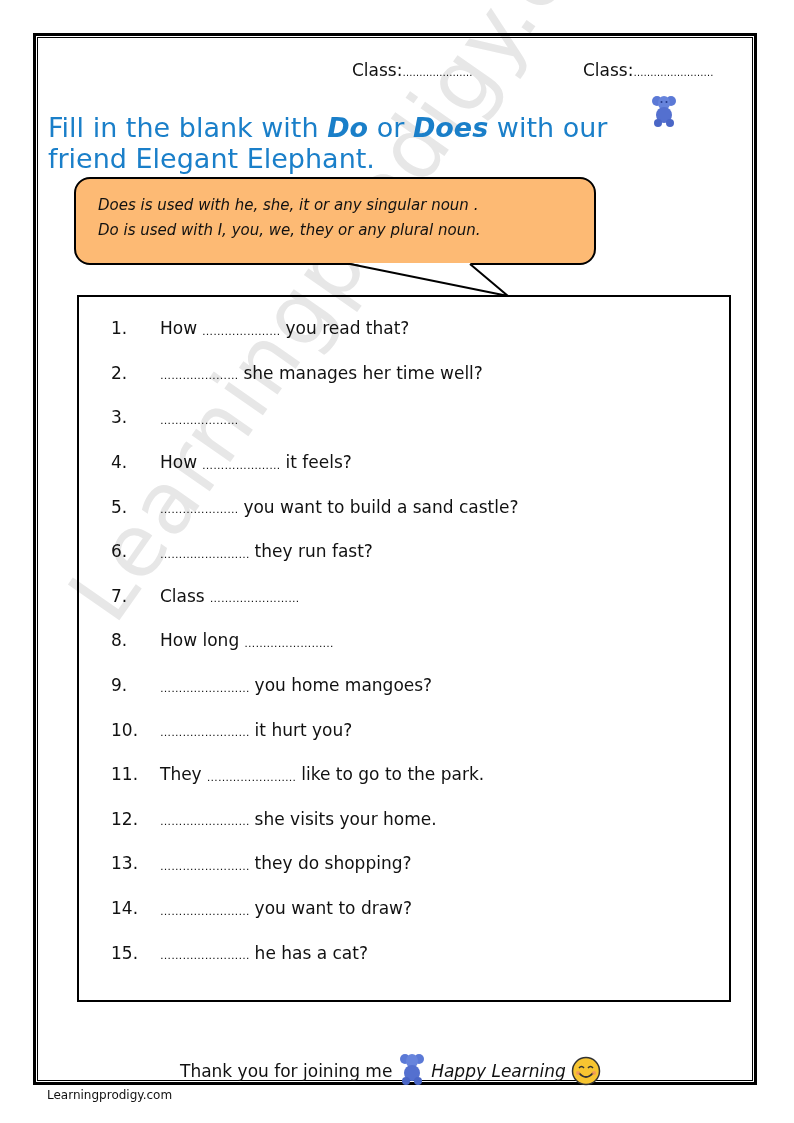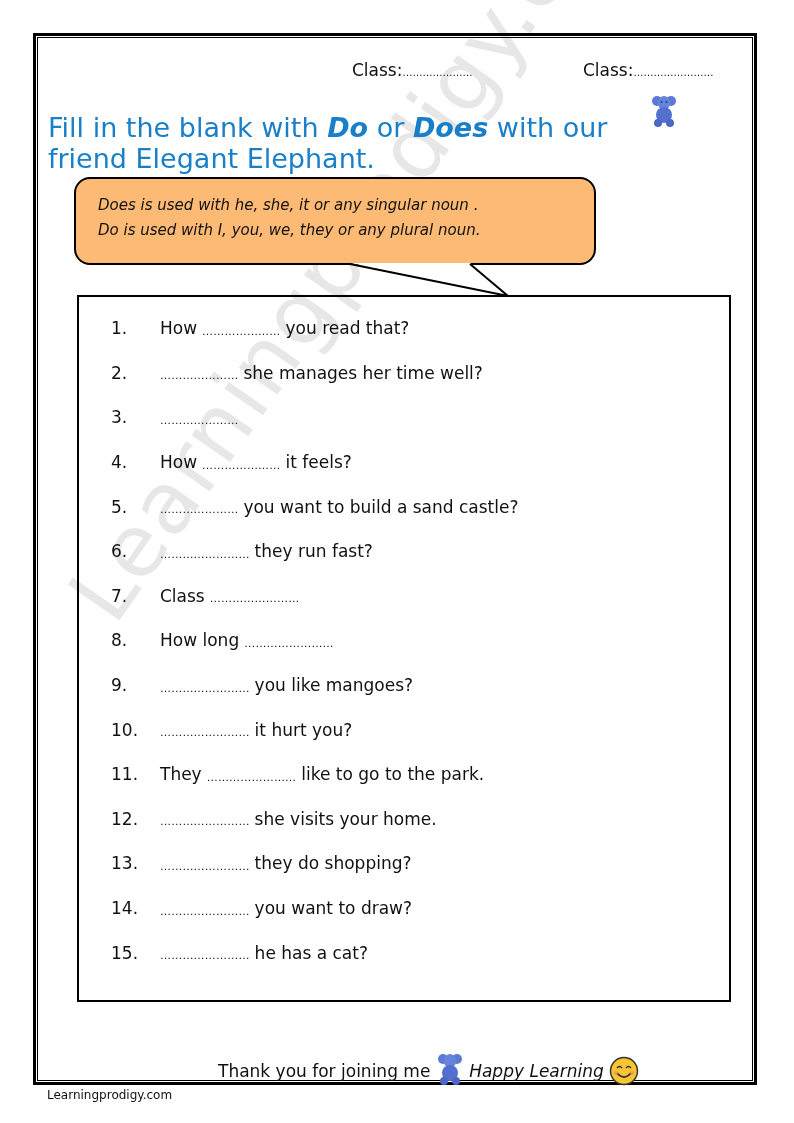--- a/index.html
+++ b/index.html
@@ -14,21 +14,21 @@
   .title em { font-weight:bold; font-style:italic; }
   .elephant { position:absolute; z-index:2; }
   .bubble { position:absolute; left:74px; top:177px; width:522px; height:88px; border:2px solid #000; border-radius:16px; box-sizing:border-box; background:#fdba74; z-index:2; }
   .bubble-text { position:absolute; left:22px; top:14px; font-size:15px; line-height:25px; font-style:italic; font-family:"DejaVu Sans", sans-serif; }
   .bubble-tail { position:absolute; left:0; top:0; z-index:3; }
   .box { position:absolute; left:77px; top:295px; width:654px; height:707px; border:2px solid #000; box-sizing:border-box; z-index:1; background:transparent; }
   .questions { position:absolute; left:111px; top:306px; z-index:2; }
   .q { height:44.6px; display:flex; align-items:center; font-size:17px; white-space:nowrap; }
   .q .num { width:49px; display:inline-block; }
   .q .blank { font-size:11px; letter-spacing:0.2px; margin:0 5px; position:relative; top:3px; }
-  .footer { position:absolute; left:180px; top:1052px; font-size:17px; z-index:2; white-space:nowrap;margin-left:38px; }
+  .footer { position:absolute; left:180px; top:1052px; font-size:17px; z-index:2; white-space:nowrap; }
   .footer span { vertical-align:middle; }
   .site { position:absolute; left:47px; top:1088px; font-size:12px; z-index:2; }
 </style>
 </head>
 <body>
 
 <div class="watermark">Learningprodigy.com</div>
 
 <div class="outer-border"></div>
 <div class="inner-border"></div>
@@ -108,21 +108,21 @@
       <span class="blank">……………………</span>
     </div>
   <div class="q">
       <span class="num">8.</span>
       <span>How long</span>
       <span class="blank">……………………</span>
     </div>
   <div class="q">
       <span class="num">9.</span>
       <span class="blank" style="margin-left:0">……………………</span>
-      <span>you like mangoes?</span>
+      <span>you home mangoes?</span>
     </div>
   <div class="q">
       <span class="num">10.</span>
       <span class="blank" style="margin-left:0">……………………</span>
       <span>it hurt you?</span>
     </div>
   <div class="q">
       <span class="num">11.</span>
       <span>They</span>
       <span class="blank">……………………</span>

